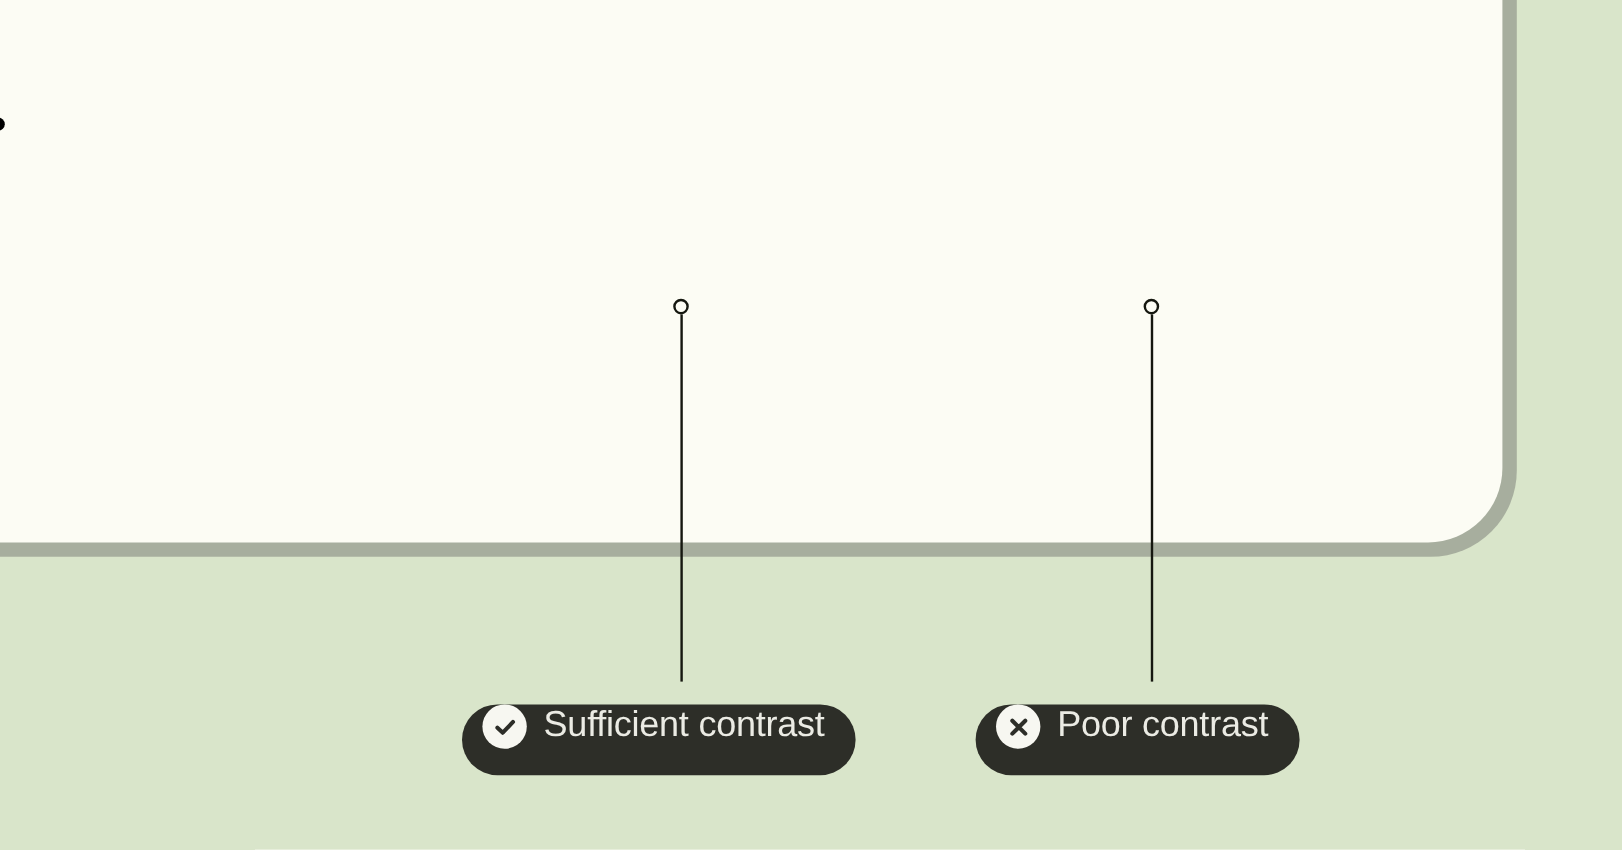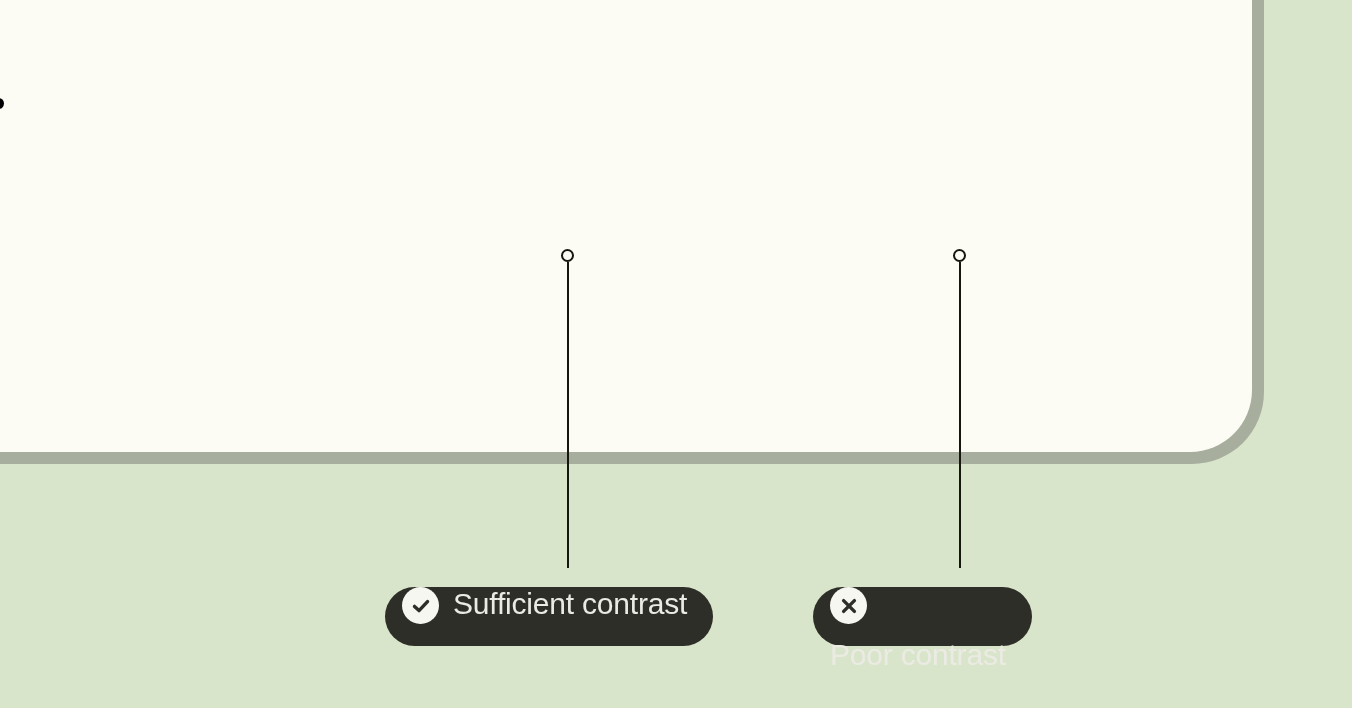--- a/index.html
+++ b/index.html
@@ -64,21 +64,21 @@
     display:flex;
     align-items:flex-start;
     gap:14px;
     height:59px;
     padding:0 26px 0 17px;
     background:#2D2E28;
     border-radius:999px;
     margin-top:20px;
   }
   #pill-sufficient{ left:385px; top:567px; }
-  #pill-poor{ left:813px; top:567px;flex-direction:column; }
+  #pill-poor{ left:813px; top:567px; }
 
   .pill-label{
     font-size:30px;
     color:#EBEBE4;
     white-space:nowrap;
     letter-spacing:-0.2px;
   }
 
   .badge-icon{
     width:37px; height:37px;

